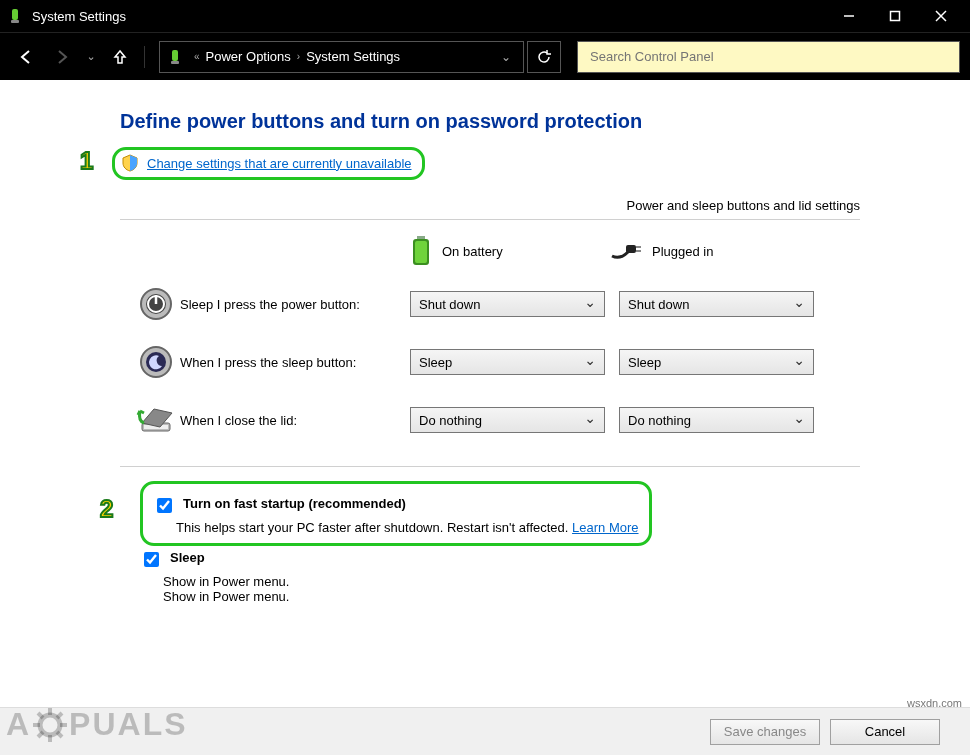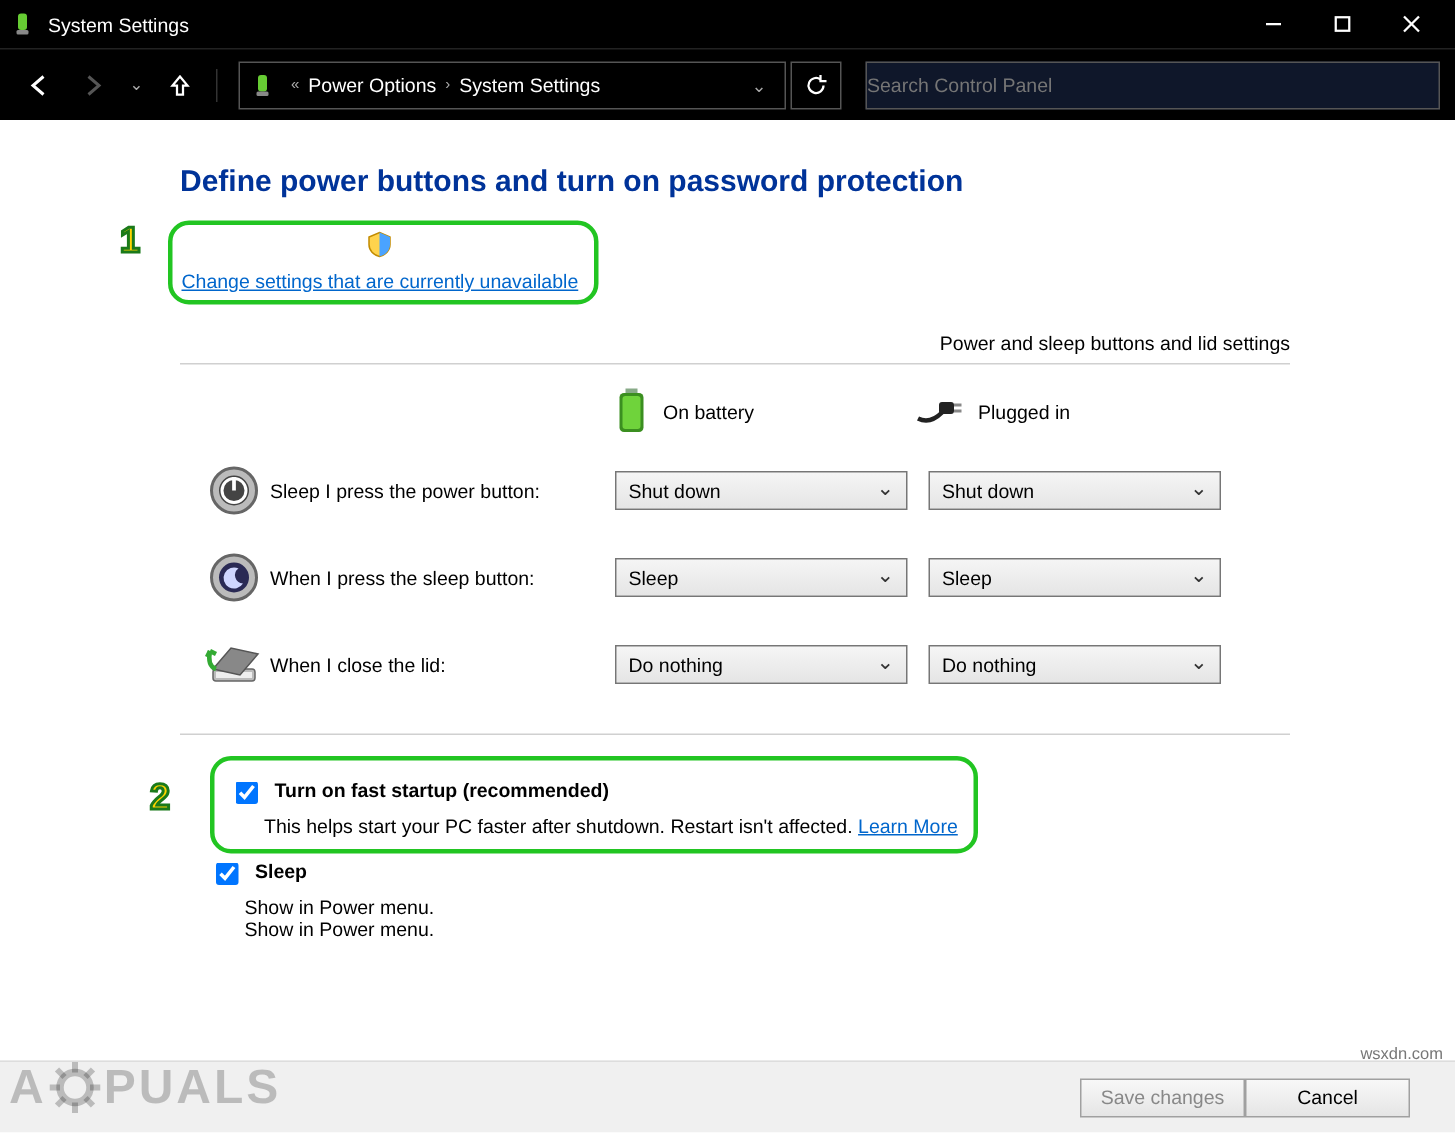--- a/index.html
+++ b/index.html
@@ -72,24 +72,24 @@
     display: flex; align-items: center; justify-content: center;
     color: #fff; margin-left: -1px;
   }
   .searchbox {
     flex: 1;
     margin-left: 12px;
   }
   .searchbox input {
     width: 100%;
     height: 32px;
-    background: #0f172a;
+    background: #fef9c3;
     border: 1px solid #555;
     color: #888;
-    padding: 0 0;
+    padding: 0 12px;
     font-size: 13px;
     outline: none;
   }
   .content {
     background: #fff;
     padding: 30px 110px 0 120px;
     height: calc(100% - 80px);
     position: relative;
   }
   .heading {
@@ -109,21 +109,20 @@
     position: relative;
   }
   .callout-1 .box {
     border: 3px solid #22c522;
     border-radius: 14px;
     padding: 4px 10px 5px 6px;
     display: inline-flex;
     align-items: center;
     gap: 8px;
     margin-left: -8px;
-    flex-direction: column;
   }
   .callout-1 .num {
     position: absolute;
     left: -40px;
     top: 0px;
     font-size: 24px;
     font-weight: 900;
     color: #ffd400;
     -webkit-text-stroke: 2px #1a7a1a;
   }
@@ -224,20 +223,21 @@
     bottom: 0;
     left: 0;
     right: 0;
     height: 48px;
     border-top: 1px solid #ddd;
     background: #f0f0f0;
     display: flex;
     justify-content: flex-end;
     align-items: center;
     padding-right: 30px;
+    gap: 10px;
   }
   .footer button {
     width: 110px;
     height: 26px;
     font-size: 13px;
     border: 1px solid #a0a0a0;
     background: linear-gradient(#f8f8f8,#e5e5e5);
   }
   .footer button.disabled { color: #888; }
   .watermark-a {

